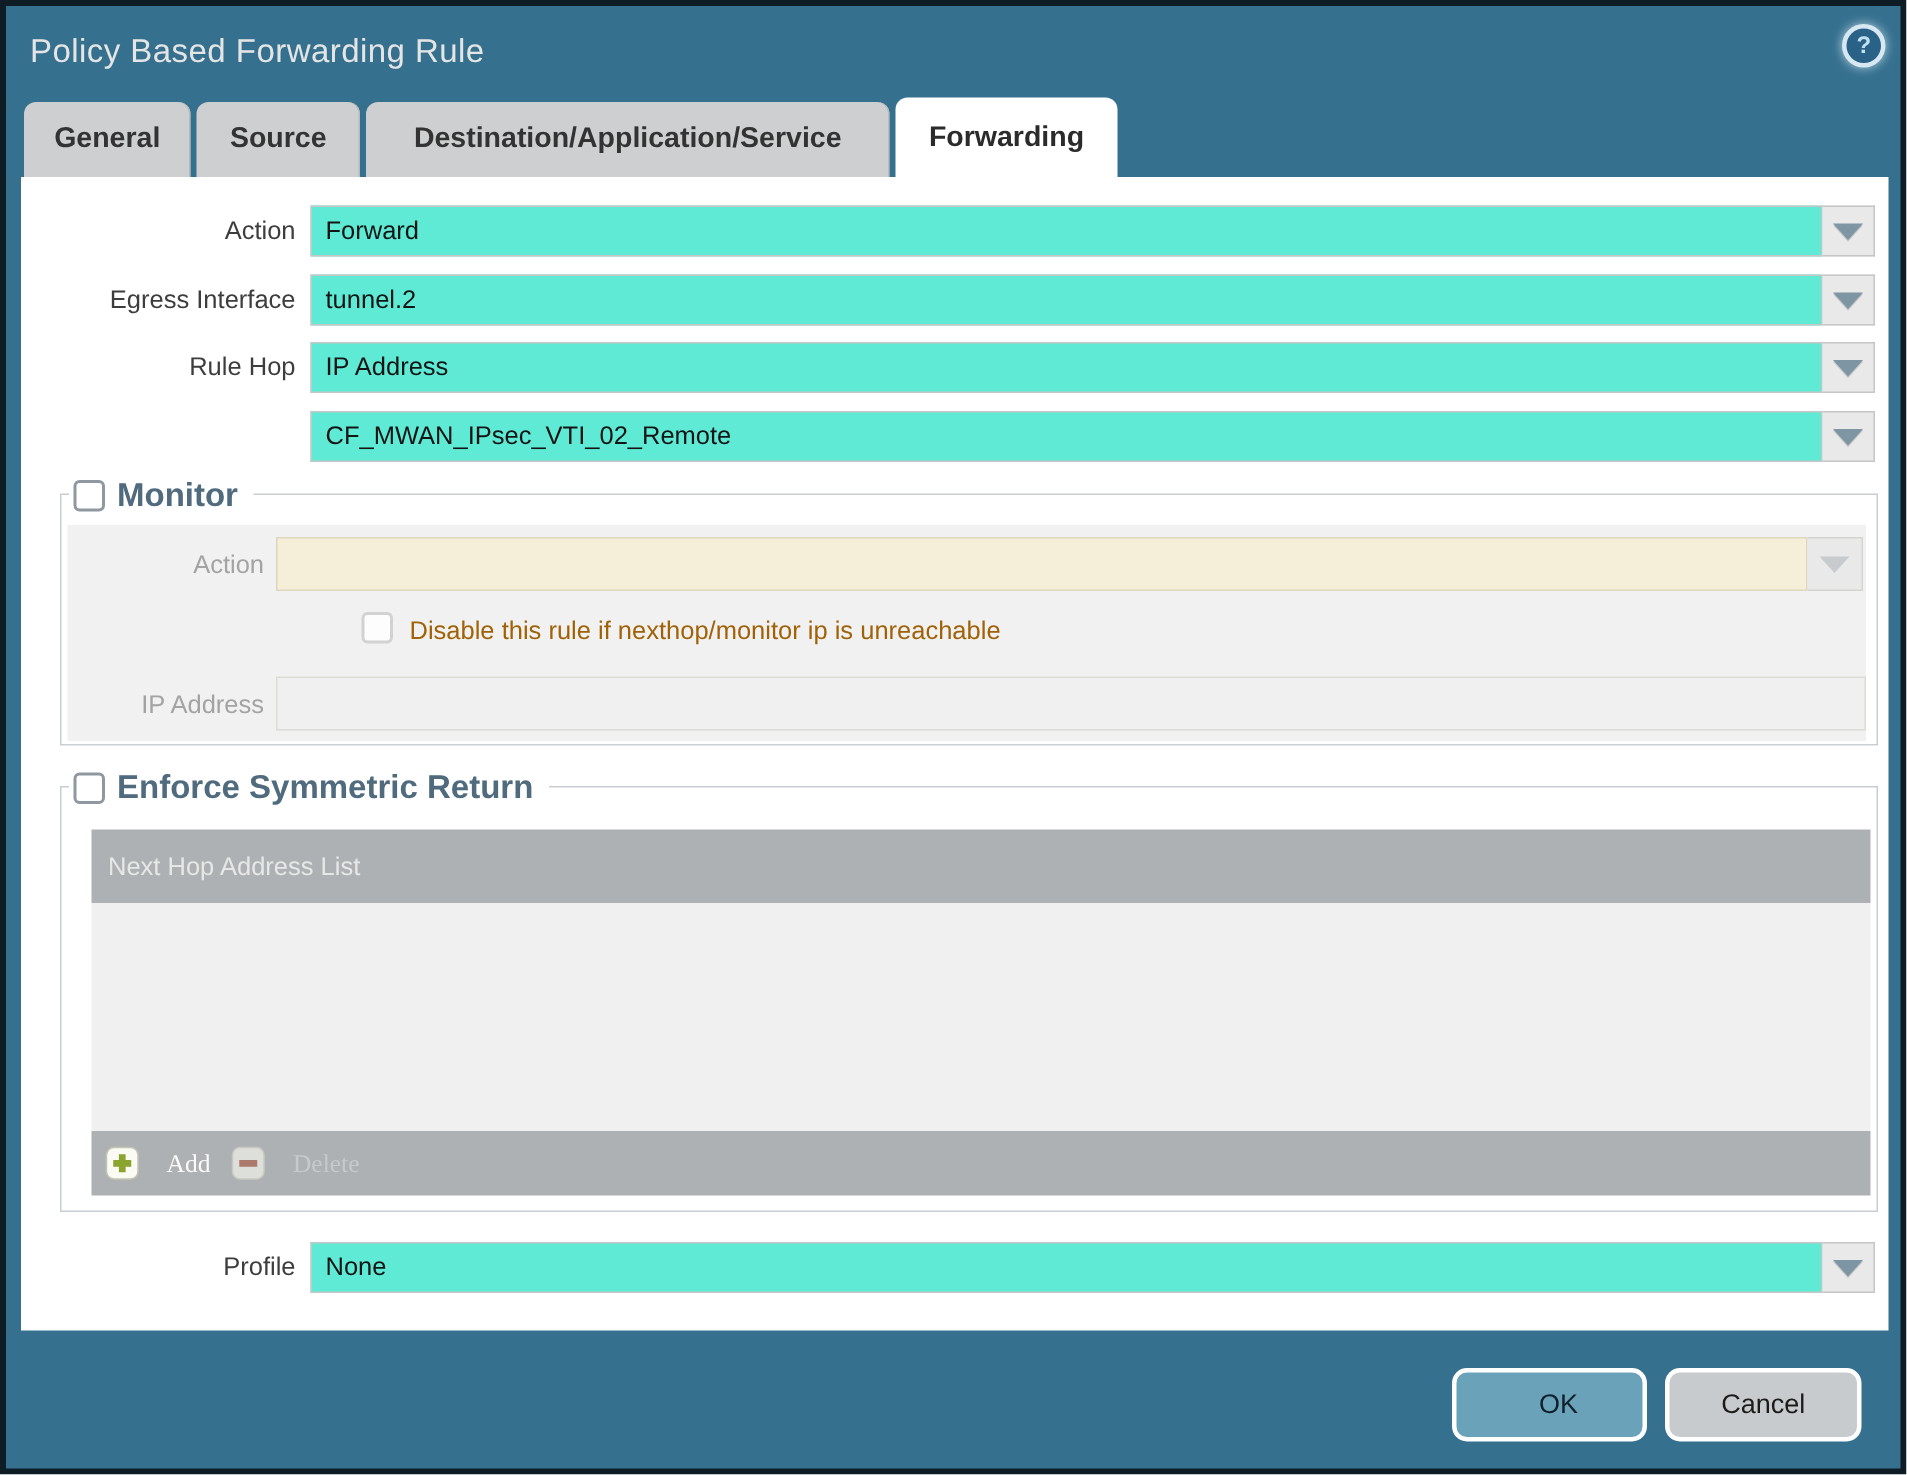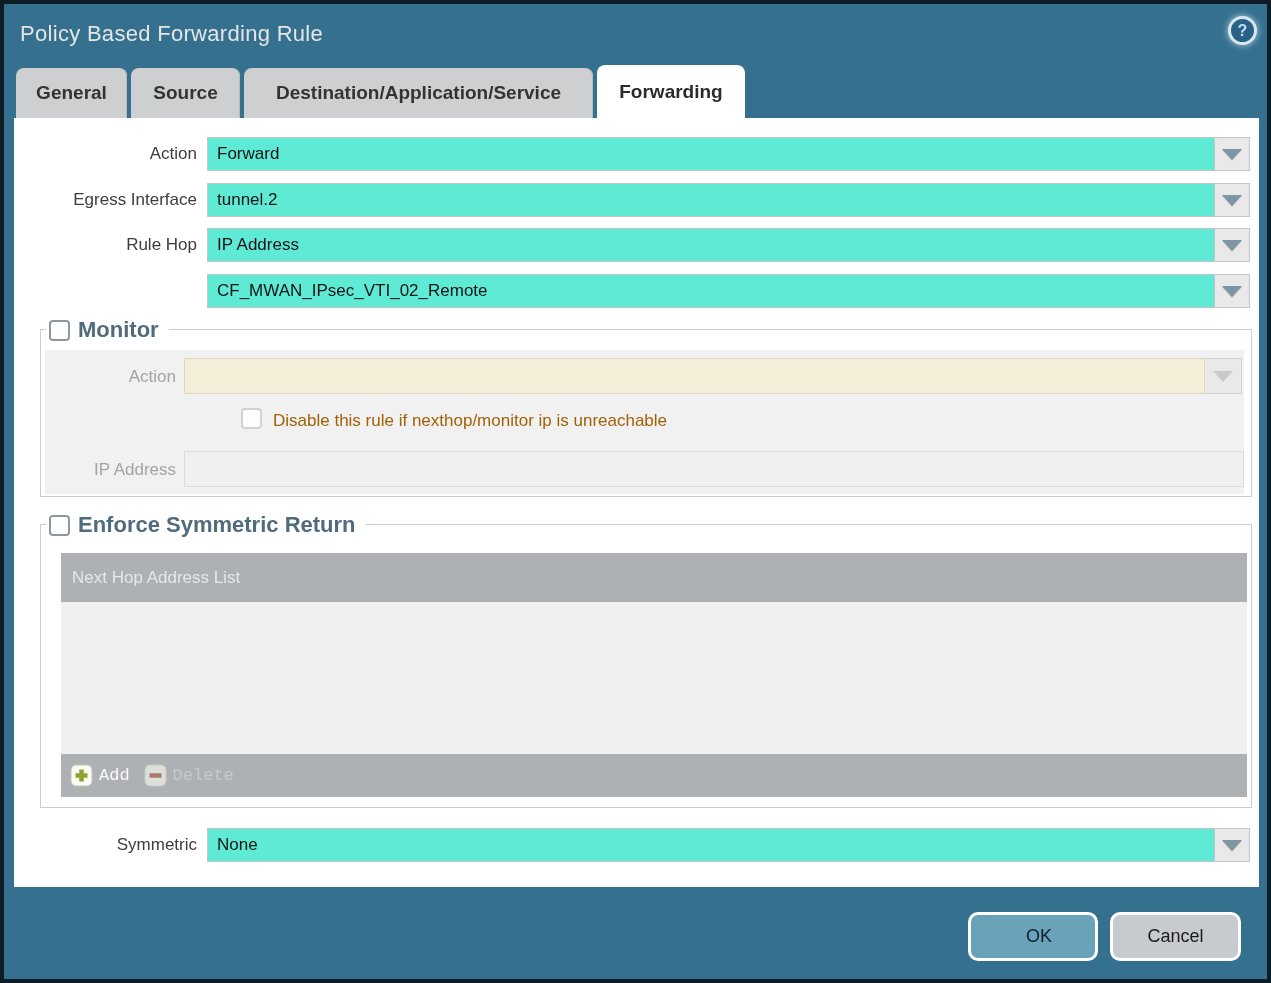--- a/index.html
+++ b/index.html
@@ -47,22 +47,22 @@
   .panel .plbl{position:absolute;width:131px;text-align:right;font-size:17px;color:#a3a3a3;}
   .pfield{position:absolute;height:36px;border:1px solid #dcdcd6;display:flex;align-items:center;}
   .cb-dis{position:absolute;width:21px;height:21px;border:2px solid #d2d2d2;border-radius:4px;background:#fdfdfd;}
   .dis-text{position:absolute;font-size:17px;color:#a16207;}
 
   .table{position:absolute;left:4px;top:28px;width:1186px;margin-left:16px;}
   .thead{height:49px;background:var(--table-gray);color:#e6e8e8;font-size:17px;
     display:flex;align-items:center;padding-left:11px;}
   .tbody{height:152px;background:var(--table-body-bg);}
   .tfoot{height:43px;background:var(--table-gray);display:flex;align-items:center;gap:14px;padding-left:9px;}
-  .ibtn{display:flex;align-items:center;gap:6px;cursor:pointer;background:none;border:none;
-    font-family:Liberation Mono, monospace;font-size:17px;}
+  .ibtn{display:flex;align-items:center;gap:18px;cursor:pointer;background:none;border:none;
+    font-family:Liberation Serif, serif;font-size:17px;}
   .ibtn .label-add{color:#fafafa;}
   .ibtn.disabled{cursor:default;}
   .ibtn .label-del{color:#c6cacc;}
 
   .okbtn,.cancelbtn{position:absolute;top:908px;height:49px;border:3px solid #fff;border-radius:10px;
     font-family:"Liberation Sans",sans-serif;font-size:18px;cursor:pointer;}
   .okbtn{left:964px;width:130px;background:var(--ok-btn-bg);color:#10212b;padding-left:12px;}
   .cancelbtn{left:1106px;width:131px;background:var(--cancel-btn-bg);color:#1b1b1b;}
 </style>
 </head>
@@ -171,21 +171,21 @@
                 <rect x="1" y="1" width="21" height="21" rx="5" fill="#dddfdb" stroke="#c8cac2"></rect>
                 <path d="M5.5 11.5h12" stroke="#ab7a6d" stroke-width="4.5"></path>
               </svg>
               <span class="label-del">Delete</span>
             </button>
           </div>
         </div>
       </div>
 
       <div class="row" style="top:710px;width:100%">
-        <span class="lbl">Symmetric</span>
+        <span class="lbl">Profile</span>
         <div class="field" style="left:193px;width:1008px">
           <span>None</span>
         </div>
         <div class="ddbtn" style="left:1201px">
           <span class="tri"></span>
         </div>
       </div>
 
     </div>
 

